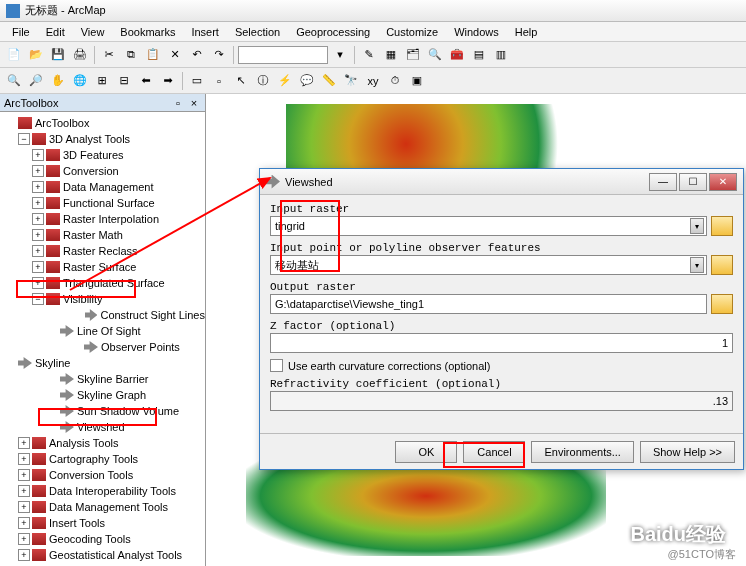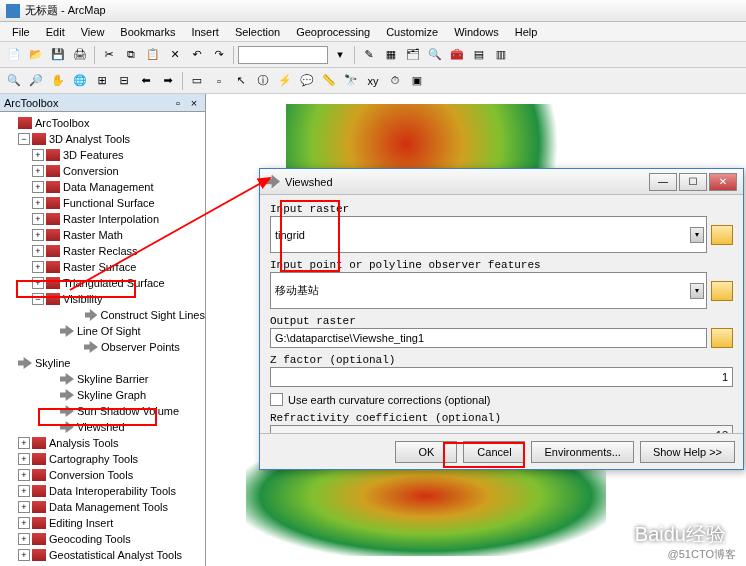--- a/index.html
+++ b/index.html
@@ -29,32 +29,32 @@
 .map-img2{position:absolute;bottom:10px;left:40px;width:360px;height:120px;background:radial-gradient(ellipse at 50% 50%,#d03010 0%,#d0a020 25%,#80c030 45%,#209040 65%,transparent 78%)}
 .dialog{position:absolute;top:168px;left:259px;width:485px;height:302px;background:#f0f0f0;border:1px solid #3a7fc4;box-shadow:2px 2px 8px rgba(0,0,0,.3)}
 .dlg-title{background:linear-gradient(#fafafa,#e4e4e4);height:26px;display:flex;align-items:center;padding:0 6px;border-bottom:1px solid #bbb}
 .dlg-title .hicon{width:14px;height:14px;margin-right:5px}
 .dlg-title .spacer{flex:1}
 .winbtn{width:28px;height:18px;border:1px solid #888;margin-left:2px;display:flex;align-items:center;justify-content:center;font-size:10px;background:linear-gradient(#fafafa,#ddd)}
 .winbtn.close{background:linear-gradient(#e89090,#c04040);color:#fff}
 .dlg-body{padding:8px 10px;height:238px;overflow:auto;font-family:"Courier New",monospace}
 .dlg-body label{display:block;margin-bottom:1px;font-family:"Courier New",monospace;font-size:11px}
 .field-row{display:flex;align-items:center;margin-bottom:6px;gap:4px}
-.combo{flex:1;height:37px;border:1px solid #888;background:#fff;display:flex;align-items:center;justify-content:space-between;padding:0 2px 0 4px;font-family:"Courier New",monospace}
+.combo{flex:1;height:20px;border:1px solid #888;background:#fff;display:flex;align-items:center;justify-content:space-between;padding:0 2px 0 4px;font-family:"Courier New",monospace}
 .combo .arrow{width:14px;height:16px;background:linear-gradient(#eee,#ccc);border:1px solid #888;display:flex;align-items:center;justify-content:center;font-size:8px}
 .textfield{flex:1;height:20px;border:1px solid #888;background:#fff;padding:0 4px;display:flex;align-items:center;font-family:"Courier New",monospace}
 .textfield.ro{background:#f4f4f4;color:#888;justify-content:flex-end}
 .browse{width:22px;height:20px;background:linear-gradient(#fde9a8,#f3c040);border:1px solid #b08020}
 .chk-row{display:flex;align-items:center;gap:5px;margin:6px 0;font-family:"Courier New",monospace}
 .chk{width:13px;height:13px;border:1px solid #888;background:#fff}
 .dlg-buttons{height:36px;border-top:1px solid #bbb;display:flex;align-items:center;justify-content:flex-end;padding:0 8px;gap:6px}
 .btn{height:22px;padding:0 12px;border:1px solid #888;background:linear-gradient(#fafafa,#ddd);display:flex;align-items:center;justify-content:center;min-width:62px}
 .redbox{border:2px solid red;position:absolute;pointer-events:none}
 .arrow-line{position:absolute;pointer-events:none}
-.watermark{position:absolute;bottom:18px;right:20px;color:#fff;opacity:.75;font-size:20px;font-weight:normal;text-shadow:0 0 4px #000}
+.watermark{position:absolute;bottom:18px;right:20px;color:#fff;opacity:.75;font-size:20px;font-weight:bold;text-shadow:0 0 4px #000}
 .credit{position:absolute;bottom:4px;right:10px;color:#888;font-size:11px}
 svg{display:block}
 </style>
 </head>
 <body>
 
 <div class="titlebar">
   <span class="icon"></span>
   <span>无标题 - ArcMap</span>
 </div>
@@ -251,21 +251,21 @@
           <span>Data Interoperability Tools</span>
         </div>
         <div class="tree-row" style="padding-left: 18px;">
           <span class="exp">+</span>
           <span class="nicon toolbox"></span>
           <span>Data Management Tools</span>
         </div>
         <div class="tree-row" style="padding-left: 18px;">
           <span class="exp">+</span>
           <span class="nicon toolbox"></span>
-          <span>Editing Insert</span>
+          <span>Insert Tools</span>
         </div>
         <div class="tree-row" style="padding-left: 18px;">
           <span class="exp">+</span>
           <span class="nicon toolbox"></span>
           <span>Geocoding Tools</span>
         </div>
         <div class="tree-row" style="padding-left: 18px;">
           <span class="exp">+</span>
           <span class="nicon toolbox"></span>
           <span>Geostatistical Analyst Tools</span>

